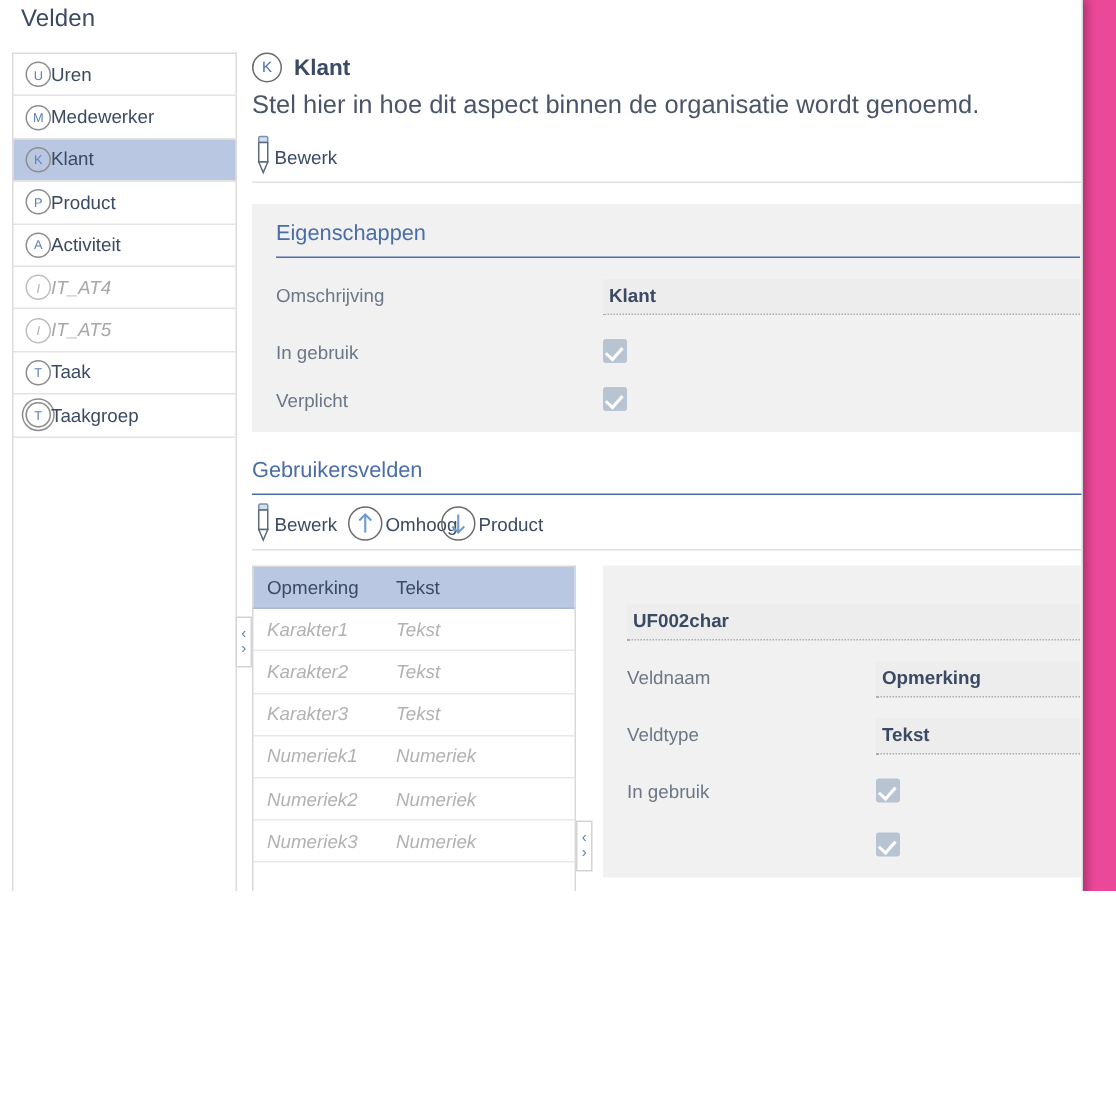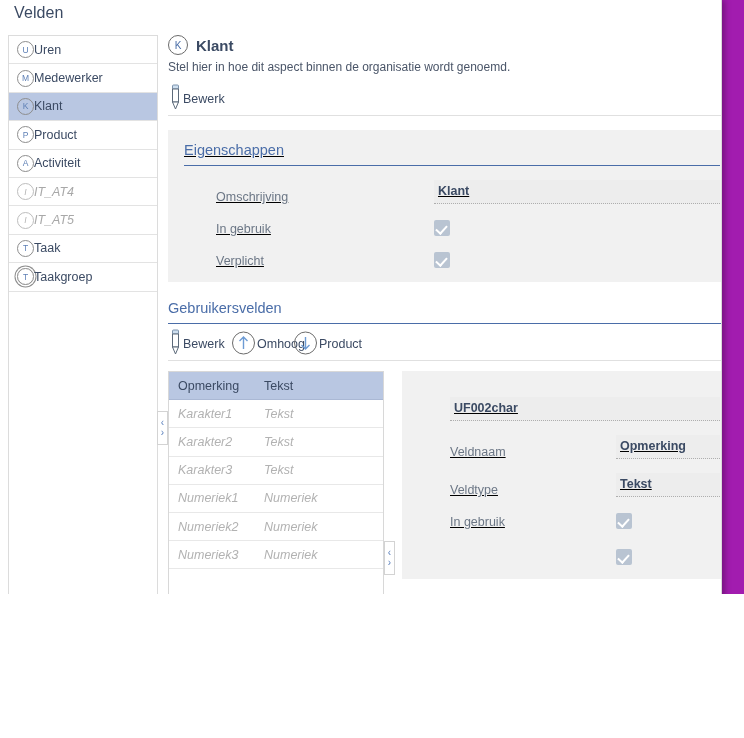--- a/index.html
+++ b/index.html
@@ -10,21 +10,21 @@
     background: #ffffff;
     font-family: "Liberation Sans", sans-serif;
     overflow: hidden;
   }
 
   
   #page {
     position: relative;
     width: 744px;
     height: 594px;
-    background: #a21caf;
+    background: #ec4899;
     overflow: hidden;
   }
   #sheet {
     position: absolute;
     left: 0; top: 0;
     width: 722px;
     height: 666px;
     background: #ffffff;
     border-right: 1px solid #d9d9d9;
     box-shadow: 3px 0 6px rgba(0,0,0,0.28);
@@ -110,21 +110,21 @@
     border-color: #6b6b6b;
     color: #4a6ea8;
   }
   .aspect-title {
     font-size: 15px;
     font-weight: bold;
     color: #3b4a63;
   }
   .aspect-sub {
     margin-top: 5px;
-    font-size: 12px;
+    font-size: 17px;
     color: #4a5568;
   }
 
   
   .toolbar {
     display: flex;
     align-items: flex-end;
     gap: 0;
     margin-top: 9px;
     border-bottom: 1px solid #e0e0e0;
@@ -144,33 +144,31 @@
     font-size: 12.5px;
     color: #3b4a63;
     margin-top: 3px;
   }
 
   
   .panel {
     background: #f1f1f1;
     margin-top: 14px;
     padding: 12px 4px 14px 16px;
-    text-decoration: underline;
   }
   .panel-title {
     font-size: 14.5px;
     color: #4a6da8;
     padding-bottom: 7px;
     border-bottom: 1px solid #4a6da8;
   }
   .frow {
     display: flex;
-    align-items: flex-end;
+    align-items: flex-start;
     margin-top: 14px;
-    margin-left: 32px;
   }
   .frow .flabel {
     width: 218px;
     font-size: 12.5px;
     color: #6c7786;
     padding-top: 4px;
     flex: none;
   }
   .frow .fval {
     flex: 1 1 auto;

